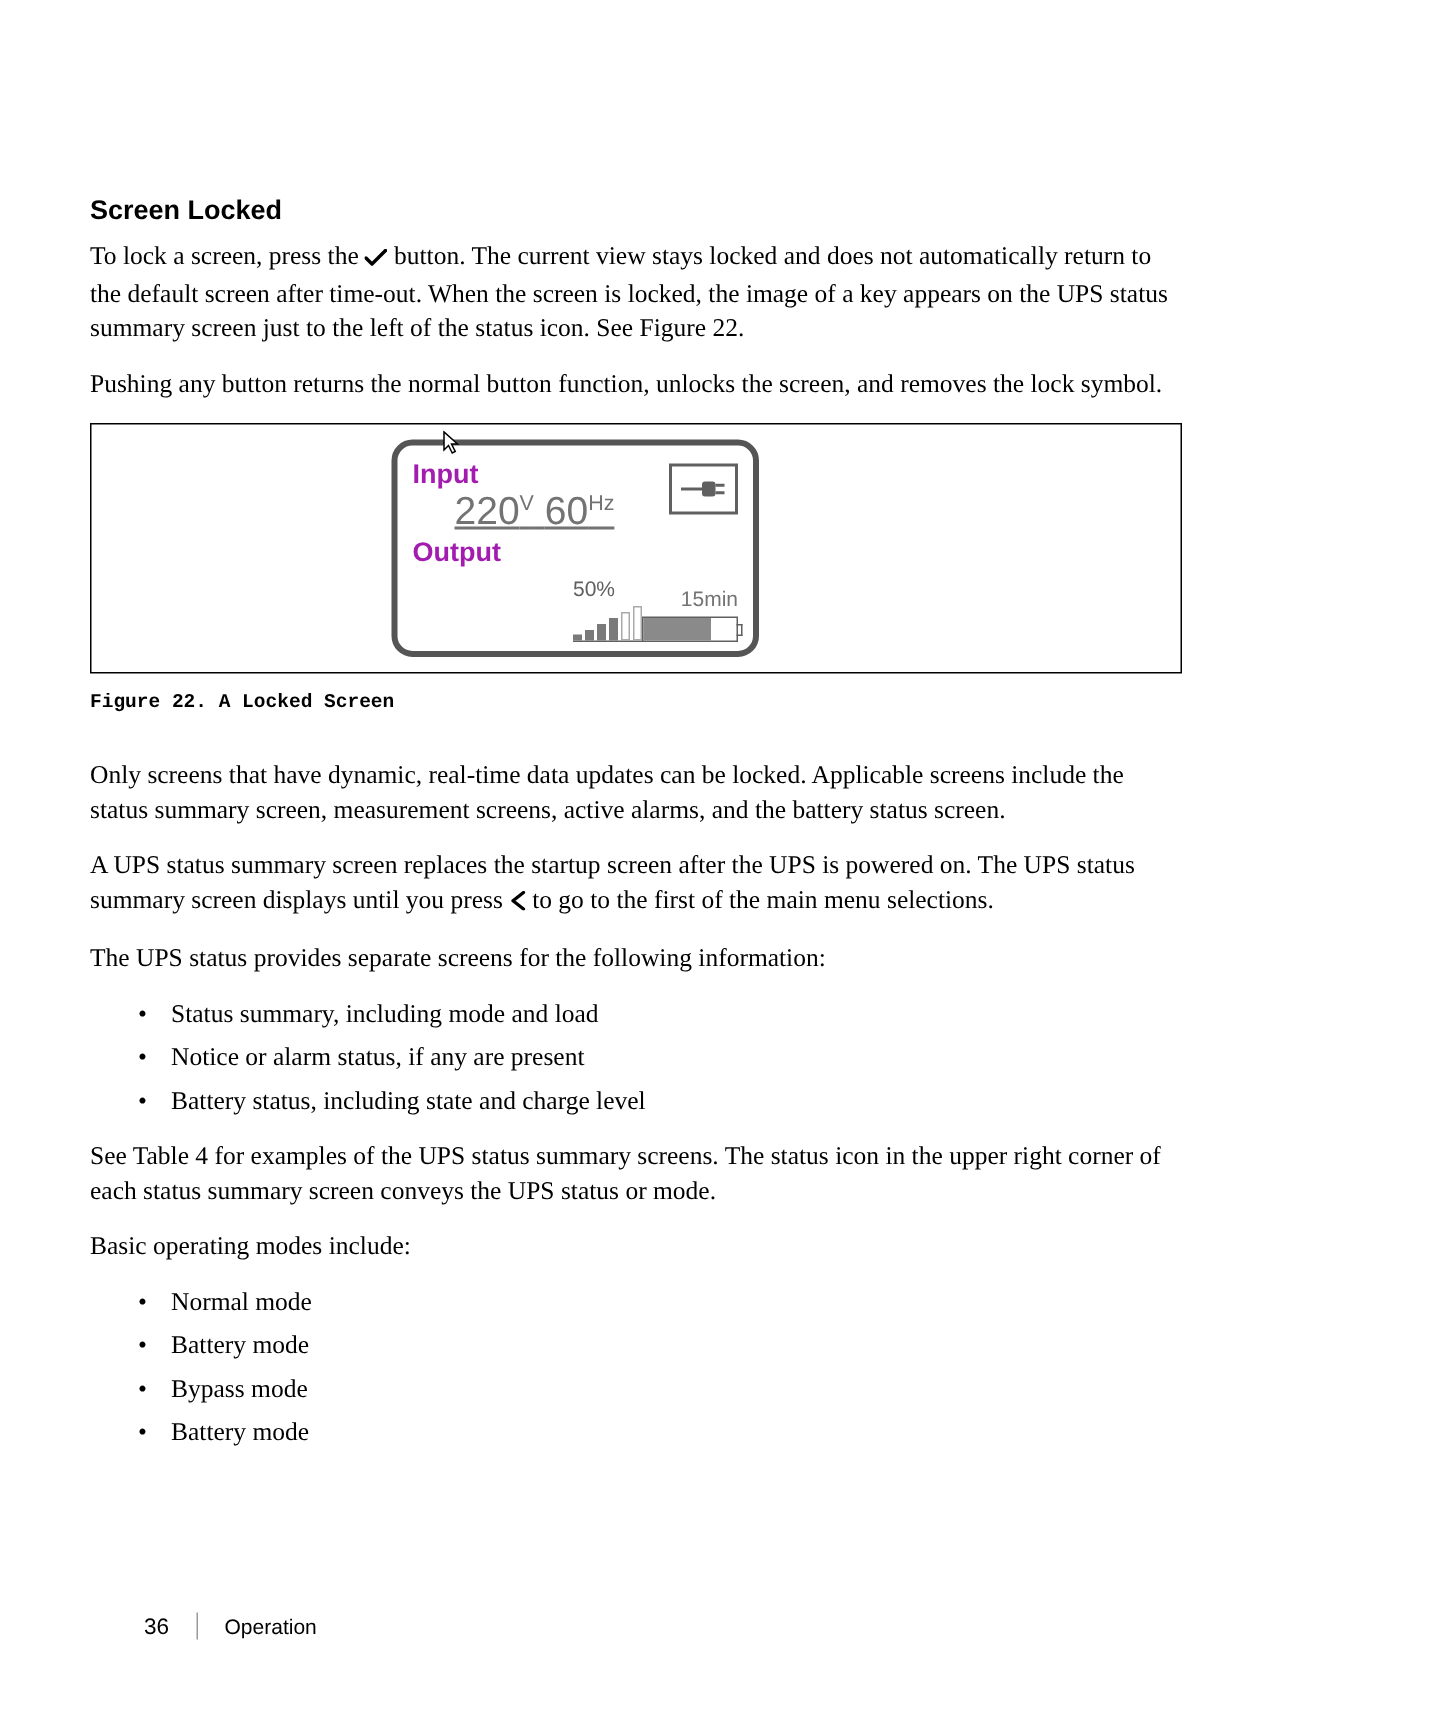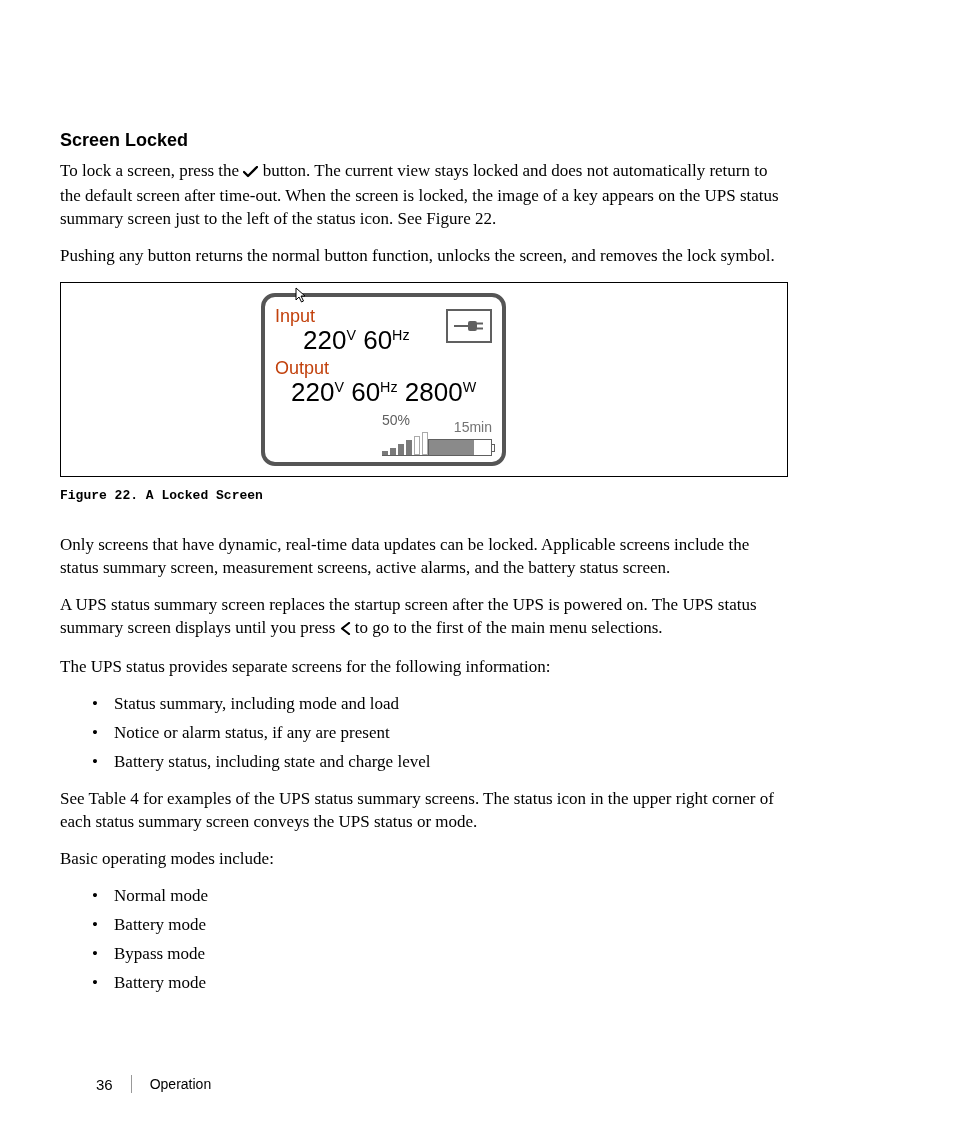--- a/index.html
+++ b/index.html
@@ -59,31 +59,33 @@
   .disp-body {
     padding: 10px 10px 6px 10px;
   }
   .disp-row-top {
     display: flex;
     align-items: flex-start;
   }
   .disp-text-col { flex: 1; }
   .disp-label {
     font-size: 18px;
-    color: #c2410c;
+    color: #a21caf;
     line-height: 1;
+    font-weight: bold;
   }
   .disp-value {
     font-size: 26px;
-    color: #000000;
+    color: #737373;
     line-height: 1;
     padding-left: 28px;
     margin-top: 2px;
     margin-bottom: 6px;
     white-space: nowrap;
+    text-decoration: underline;
   }
   .disp-value sup, .unit-sup {
     font-size: 0.55em;
     vertical-align: super;
     position: relative;
     top: 1px;
   }
   .plug-box {
     width: 42px;
     height: 30px;
@@ -218,23 +220,20 @@
             <div class="plug-box">
               <svg width="30" height="16" viewBox="0 0 30 16">
                 <line x1="0" y1="8" x2="14" y2="8" stroke="#606060" stroke-width="2"></line>
                 <rect x="14" y="3" width="9" height="10" rx="2" fill="#606060"></rect>
                 <line x1="23" y1="5.5" x2="29" y2="5.5" stroke="#606060" stroke-width="2"></line>
                 <line x1="23" y1="10.5" x2="29" y2="10.5" stroke="#606060" stroke-width="2"></line>
               </svg>
             </div>
           </div>
           <div class="disp-label">Output</div>
-          <div class="disp-value" style="padding-left:16px;">
-            <span>220</span><span class="unit-sup">V</span> <span>60</span><span class="unit-sup">Hz</span> <span>2800</span><span class="unit-sup">W</span>
-          </div>
           <div class="disp-bottom">
             <div class="left-meter">
               <div class="pct-label">50%</div>
               <div class="bars">
                 <div class="b1"></div>
                   <div class="b2"></div>
                   <div class="b3"></div>
                   <div class="b4"></div>
                   <div class="b5"></div>
                   <div class="b6"></div>

